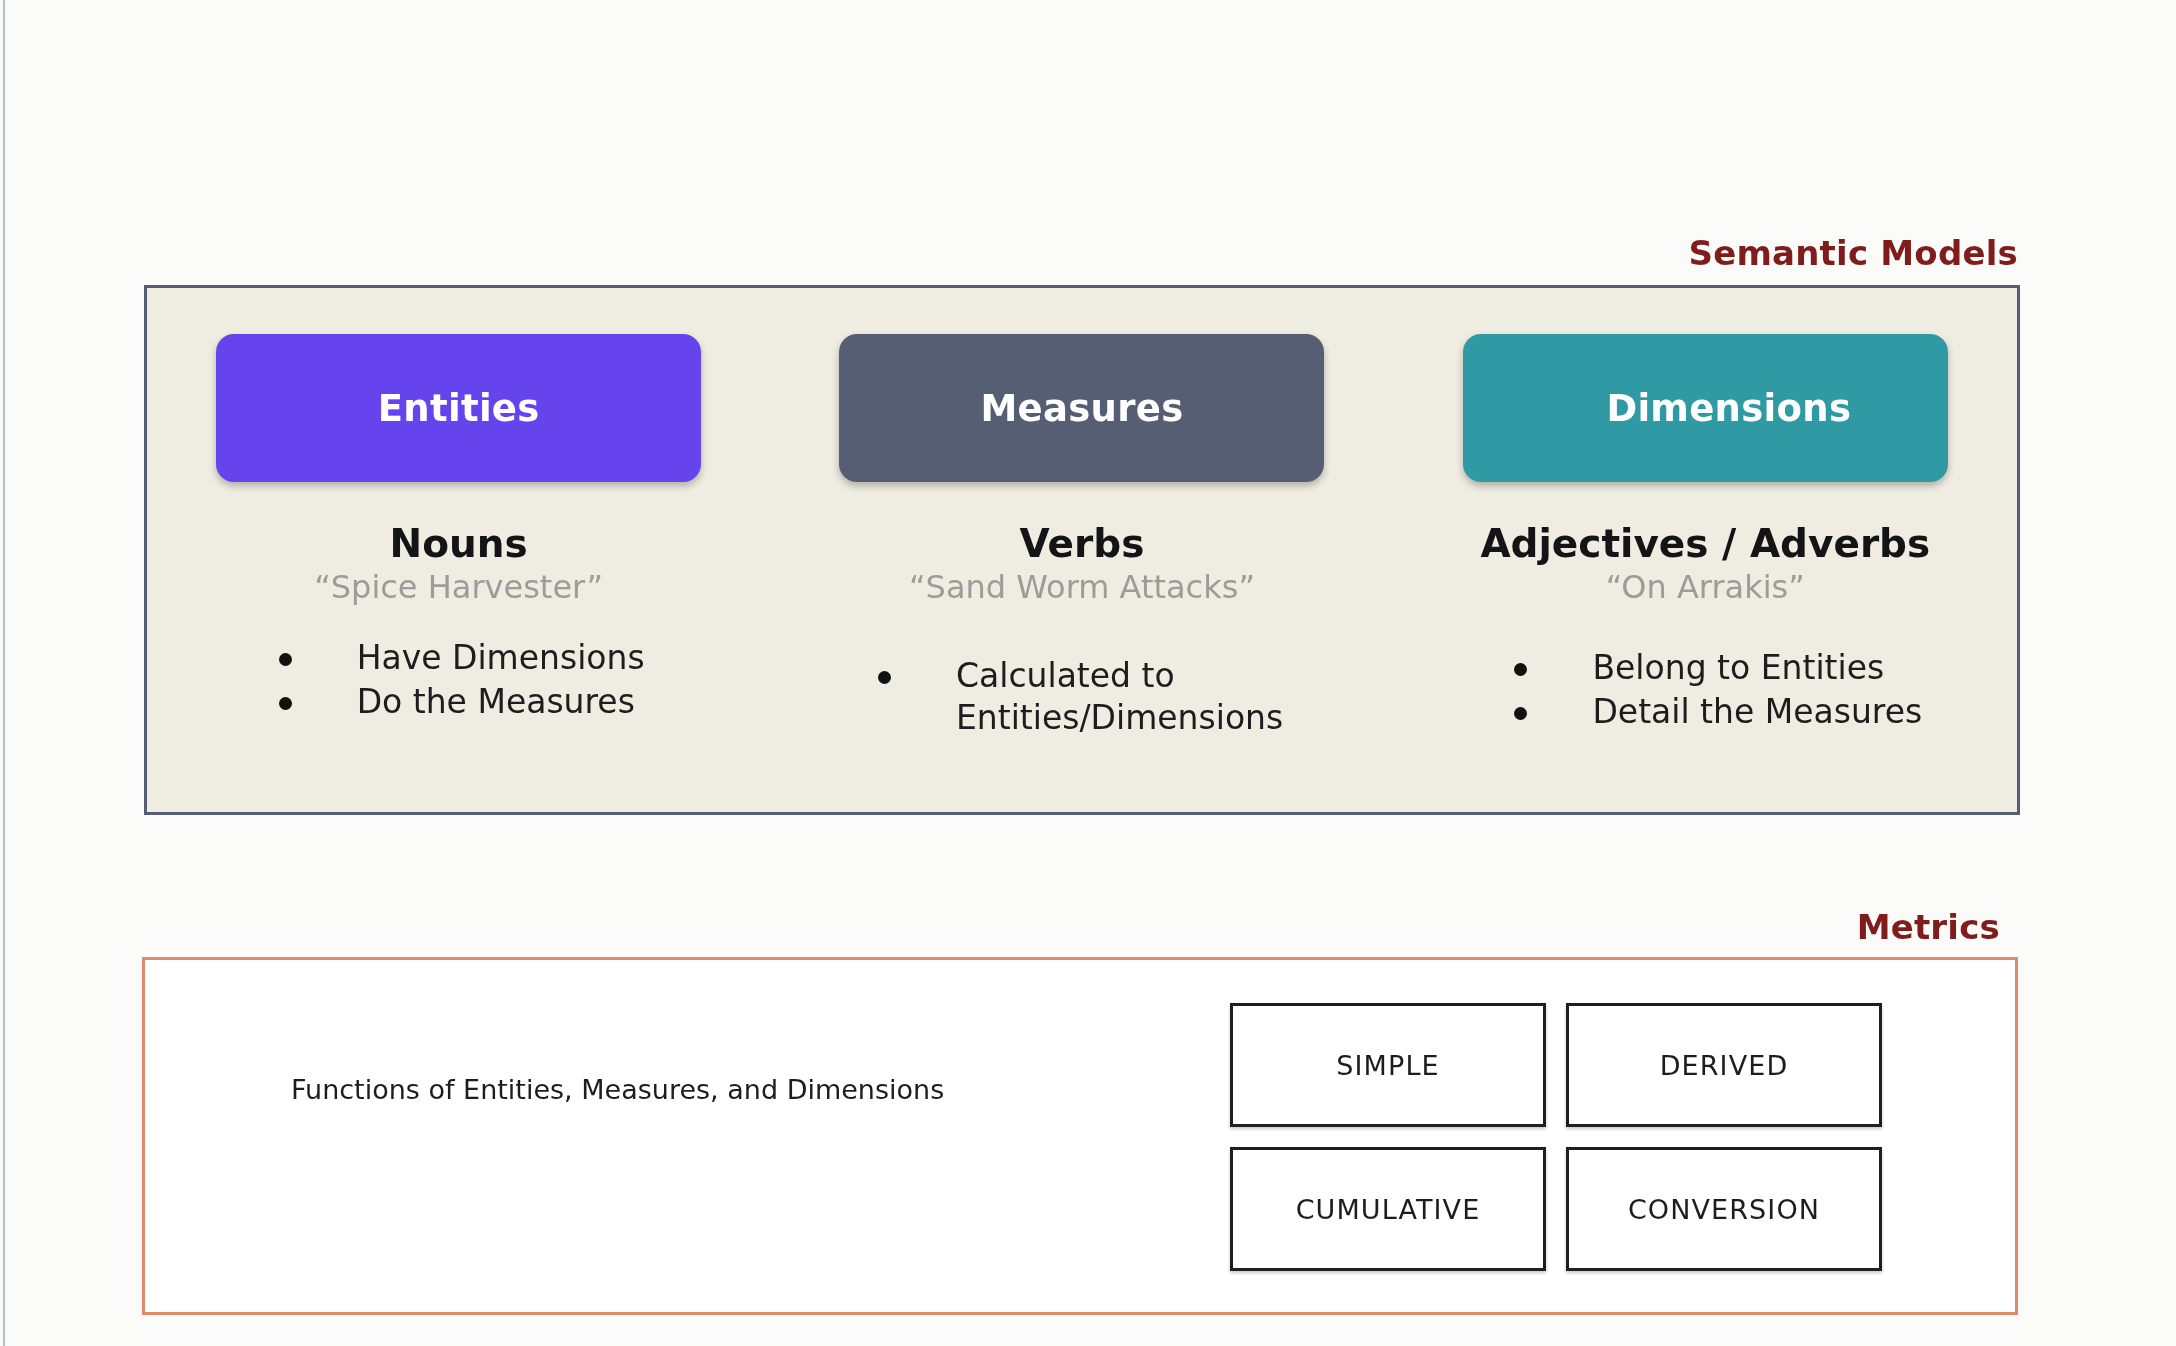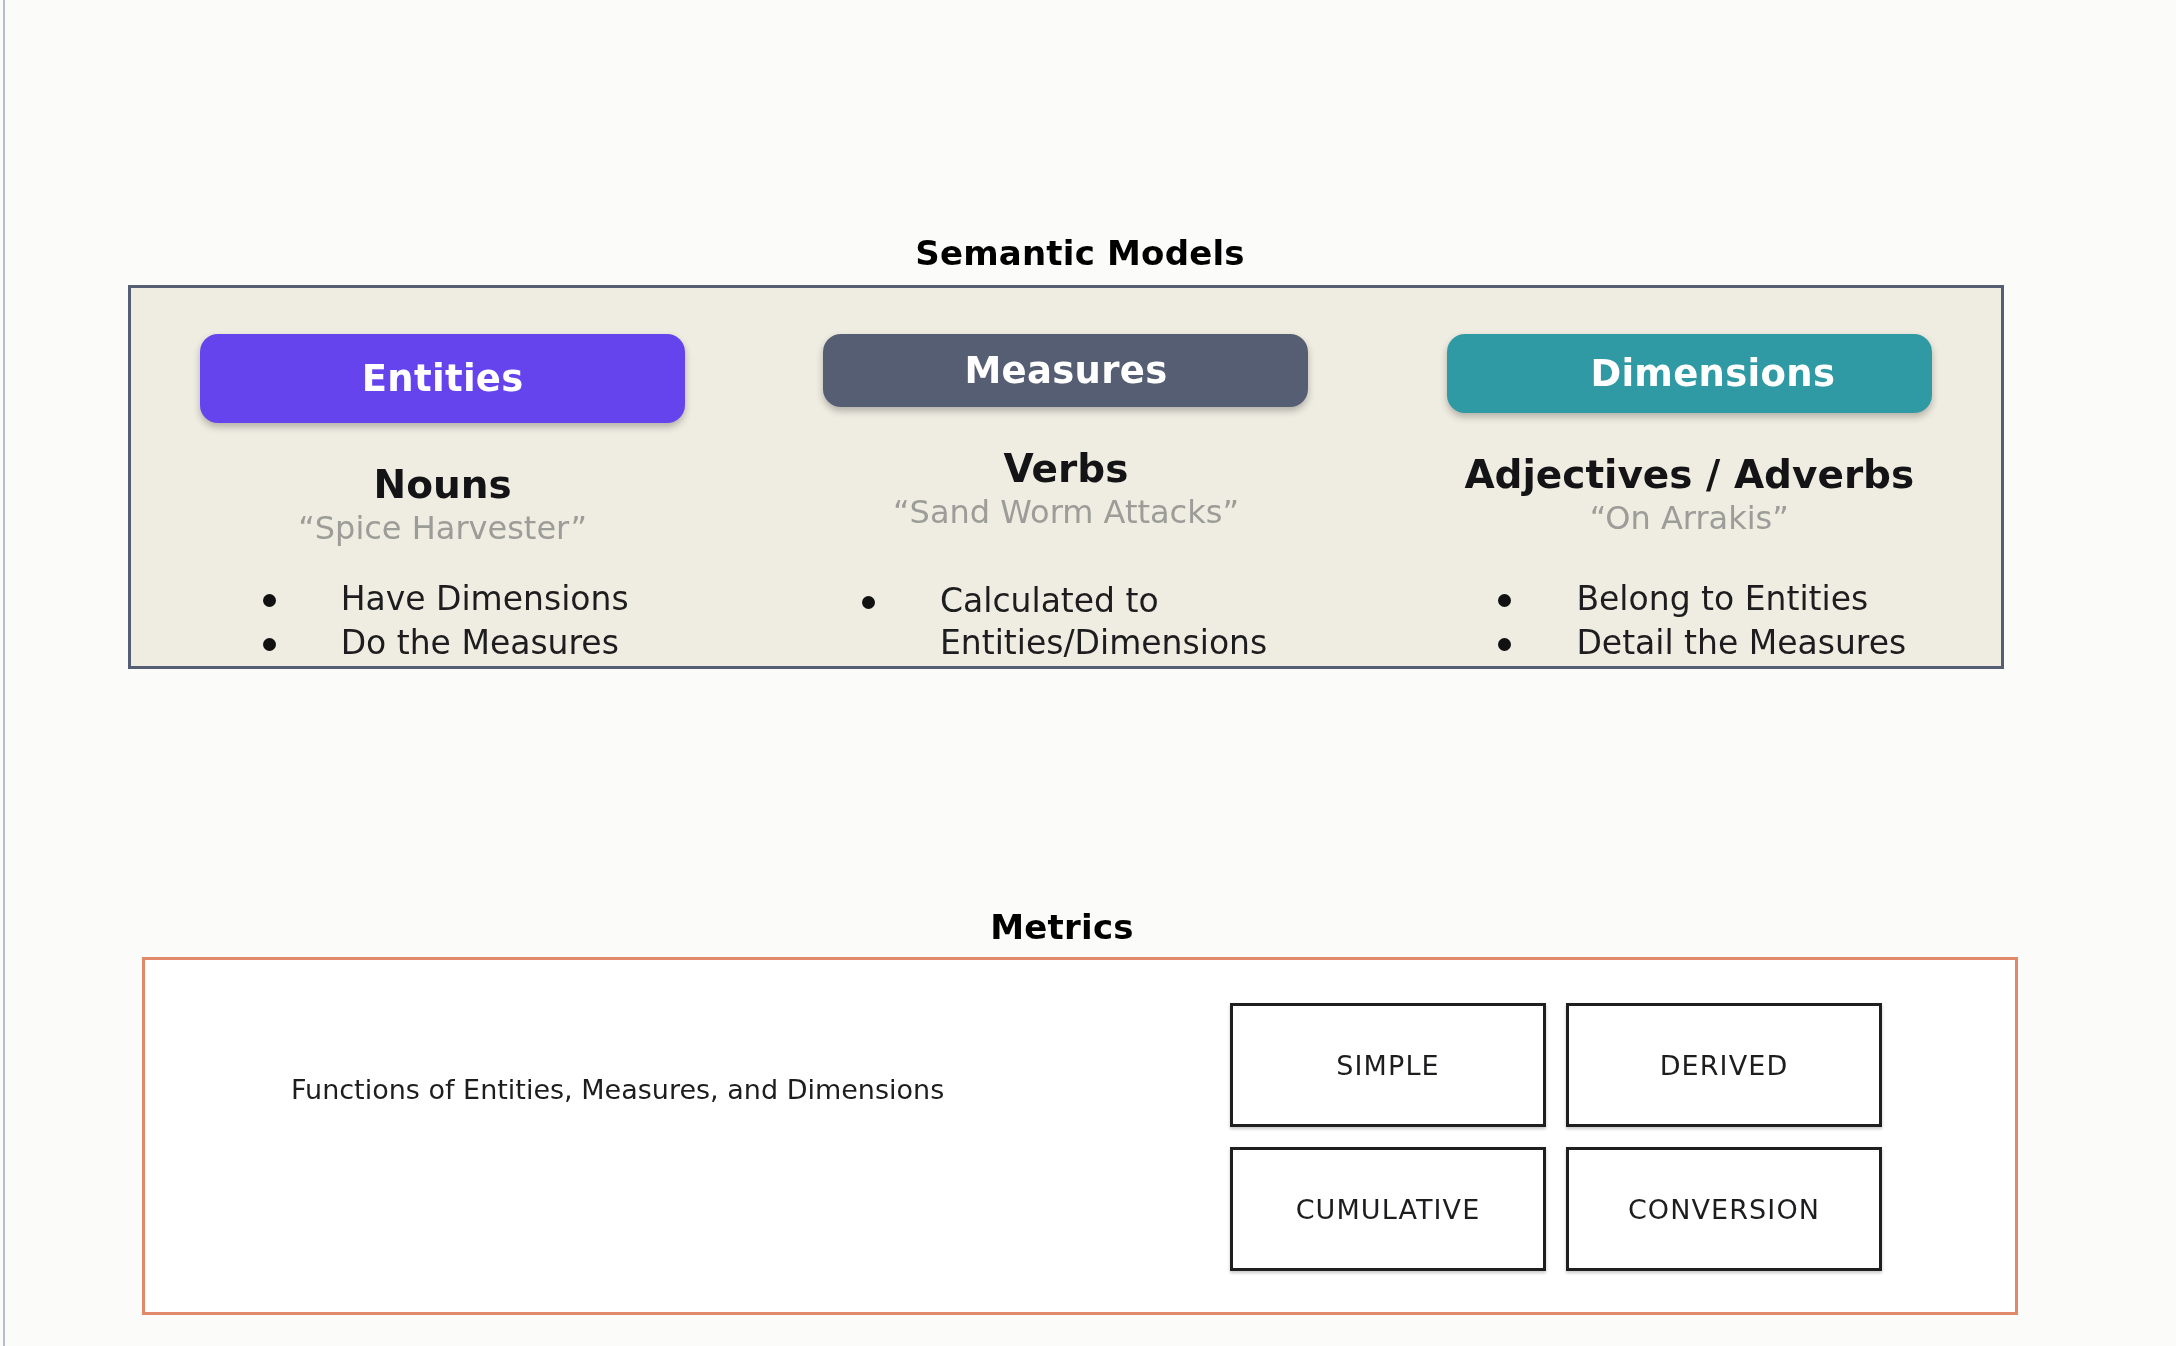--- a/index.html
+++ b/index.html
@@ -38,42 +38,42 @@
     letter-spacing: 0.4px;
     line-height: 1.05;
     white-space: nowrap;
   }
 
   
   .section-caption {
     position: absolute;
     font-size: 34px;
     font-weight: 700;
-    color: #000000;
-    text-align: center;
+    color: #7f1d1d;
+    text-align: right;
     letter-spacing: 0.2px;
   }
   #caption-semantic-models {
     left: 142px;
     top: 233px;
     width: 1876px;
   }
   #caption-metrics {
     left: 124px;
     top: 907px;
     width: 1876px;
   }
 
   
   #semantic-models-panel {
     position: absolute;
-    left: 128px;
+    left: 144px;
     top: 285px;
     width: 1876px;
-    height: 384px;
+    height: 530px;
     background: #EFEDE1;
     border: 3px solid #565E74;
     box-sizing: border-box;
   }
   .sm-columns {
     position: absolute;
     left: 0;
     top: 0;
     width: 100%;
     height: 100%;

